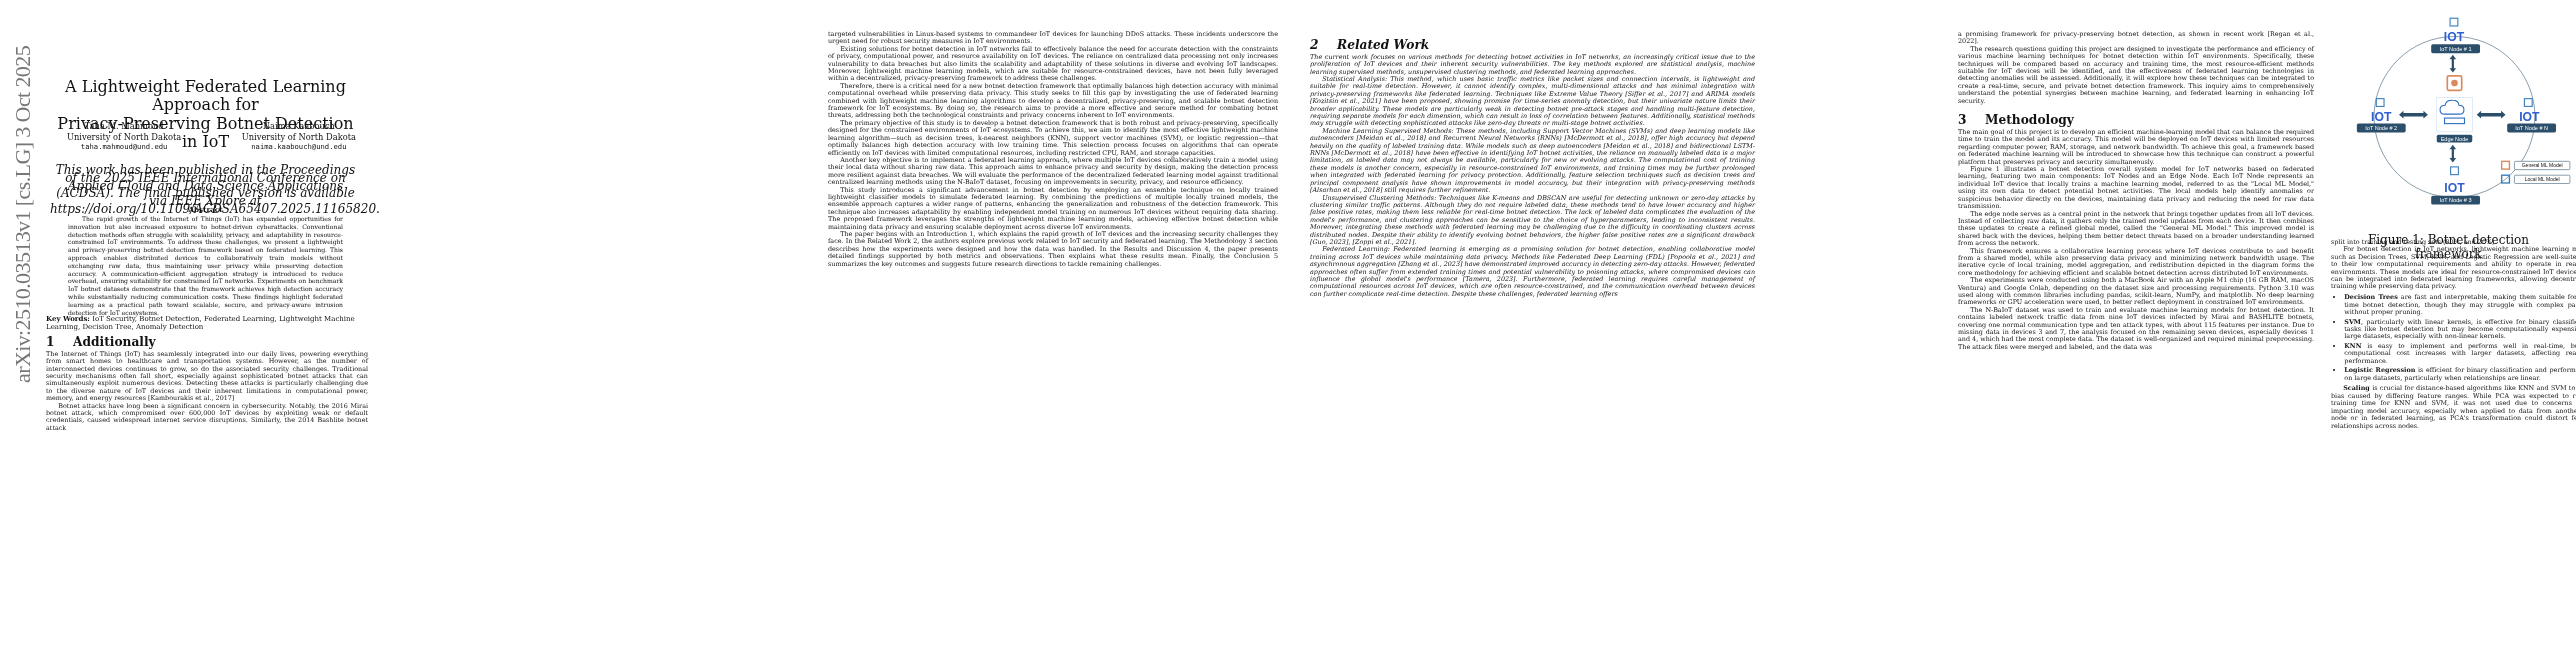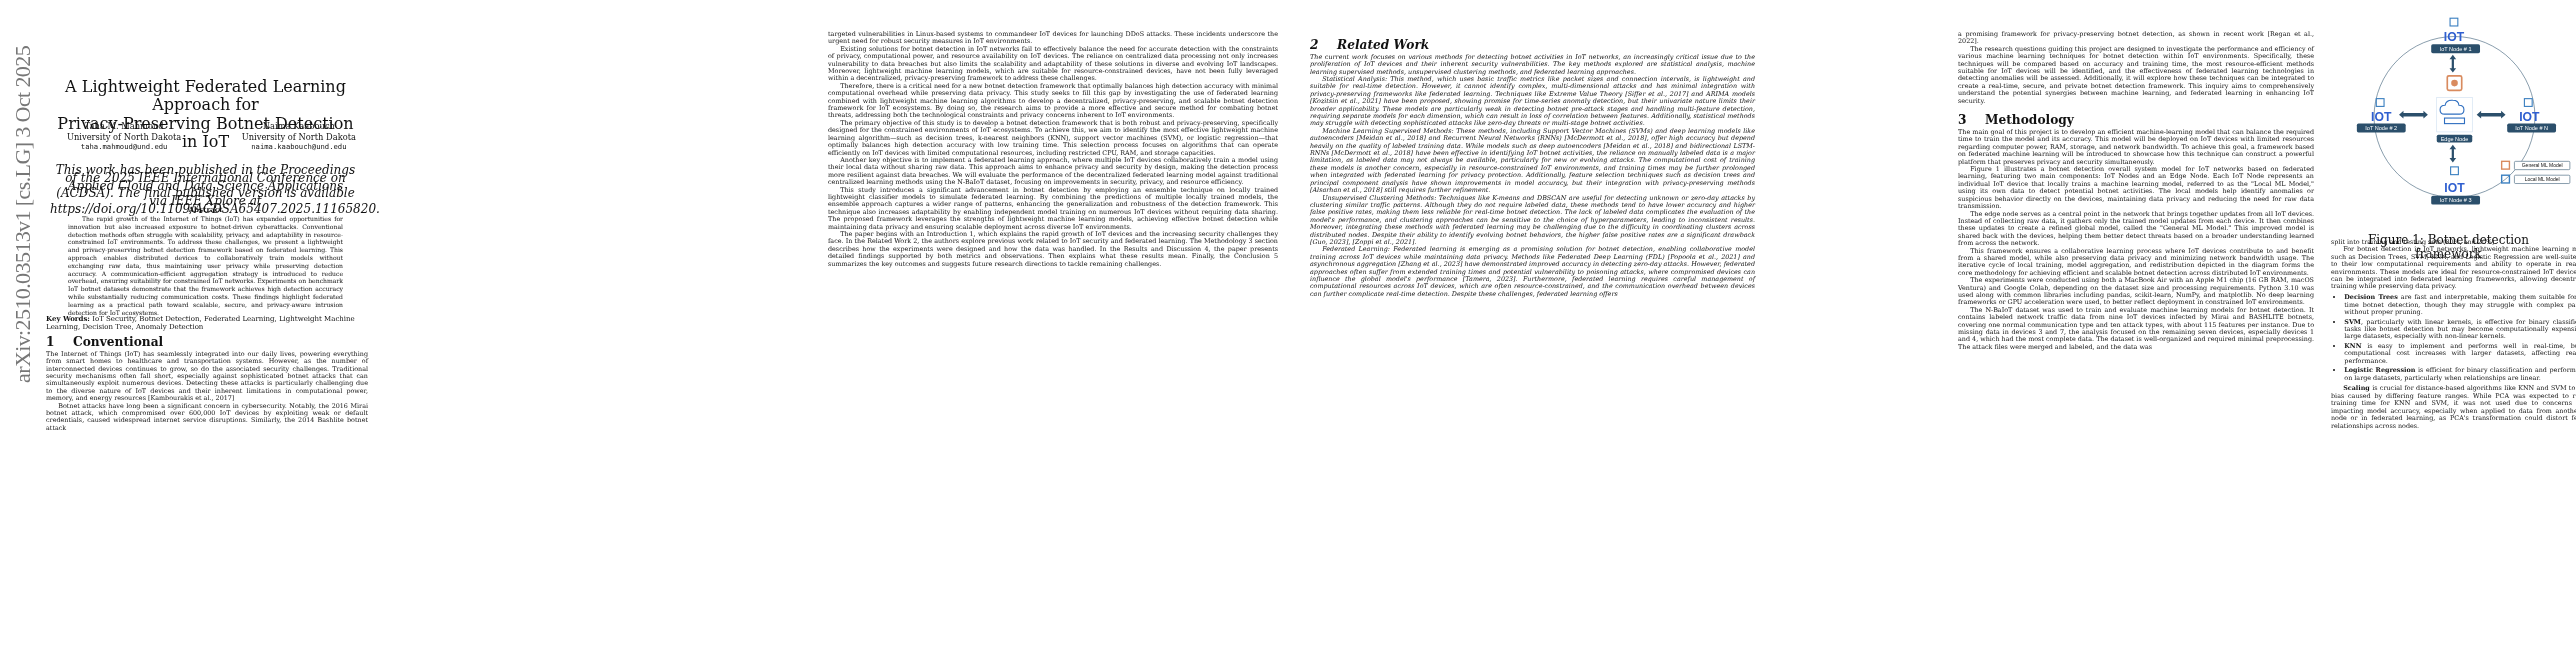--- a/index.html
+++ b/index.html
@@ -54,21 +54,21 @@
       <div>Naima Kaabouch</div>
       <div>University of North Dakota</div>
       <div class="mono">naima.kaabouch@und.edu</div>
     </div>
   </div>
   <div class="notice">This work has been published in the Proceedings of the 2025 IEEE International Conference on Applied Cloud and Data Science Applications (ACDSA). The final published version is available via IEEE Xplore at https://doi.org/10.1109/ACDSA65407.2025.11165820.</div>
   <div class="absh">Abstract</div>
   <div class="abs">The rapid growth of the Internet of Things (IoT) has expanded opportunities for innovation but also increased exposure to botnet-driven cyberattacks. Conventional detection methods often struggle with scalability, privacy, and adaptability in resource-constrained IoT environments. To address these challenges, we present a lightweight and privacy-preserving botnet detection framework based on federated learning. This approach enables distributed devices to collaboratively train models without exchanging raw data, thus maintaining user privacy while preserving detection accuracy. A communication-efficient aggregation strategy is introduced to reduce overhead, ensuring suitability for constrained IoT networks. Experiments on benchmark IoT botnet datasets demonstrate that the framework achieves high detection accuracy while substantially reducing communication costs. These findings highlight federated learning as a practical path toward scalable, secure, and privacy-aware intrusion detection for IoT ecosystems.</div>
   <div class="kw"><b>Key Words:</b> <span>IoT Security, Botnet Detection, Federated Learning, Lightweight Machine Learning, Decision Tree, Anomaly Detection</span></div>
   <div class="c1 body">
-    <div class="sec"><span class="sec-num">1</span><span>Conventional</span></div>
+    <div class="sec"><span class="sec-num">1</span><span>Additionally</span></div>
     <p class="noind" style="margin-top:4.4px">The Internet of Things (IoT) has seamlessly integrated into our daily lives, powering everything from smart homes to healthcare and transportation systems. However, as the number of interconnected devices continues to grow, so do the associated security challenges. Traditional security mechanisms often fall short, especially against sophisticated botnet attacks that can simultaneously exploit numerous devices. Detecting these attacks is particularly challenging due to the diverse nature of IoT devices and their inherent limitations in computational power, memory, and energy resources [Kambourakis et al., 2017]</p>
     <p>Botnet attacks have long been a significant concern in cybersecurity. Notably, the 2016 Mirai botnet attack, which compromised over 600,000 IoT devices by exploiting weak or default credentials, caused widespread internet service disruptions. Similarly, the 2014 Bashlite botnet attack</p>
   </div>
 </div>
 
 <div class="page p2">
   <div class="col body" style="left:183px;">
     <p class="noind">targeted vulnerabilities in Linux-based systems to commandeer IoT devices for launching DDoS attacks. These incidents underscore the urgent need for robust security measures in IoT environments.</p>
     <p>Existing solutions for botnet detection in IoT networks fail to effectively balance the need for accurate detection with the constraints of privacy, computational power, and resource availability on IoT devices. The reliance on centralized data processing not only increases vulnerability to data breaches but also limits the scalability and adaptability of these solutions in diverse and evolving IoT landscapes. Moreover, lightweight machine learning models, which are suitable for resource-constrained devices, have not been fully leveraged within a decentralized, privacy-preserving framework to address these challenges.</p>
     <p>Therefore, there is a critical need for a new botnet detection framework that optimally balances high detection accuracy with minimal computational overhead while preserving data privacy. This study seeks to fill this gap by investigating the use of federated learning combined with lightweight machine learning algorithms to develop a decentralized, privacy-preserving, and scalable botnet detection framework for IoT ecosystems. By doing so, the research aims to provide a more effective and secure method for combating botnet threats, addressing both the technological constraints and privacy concerns inherent to IoT environments.</p>

